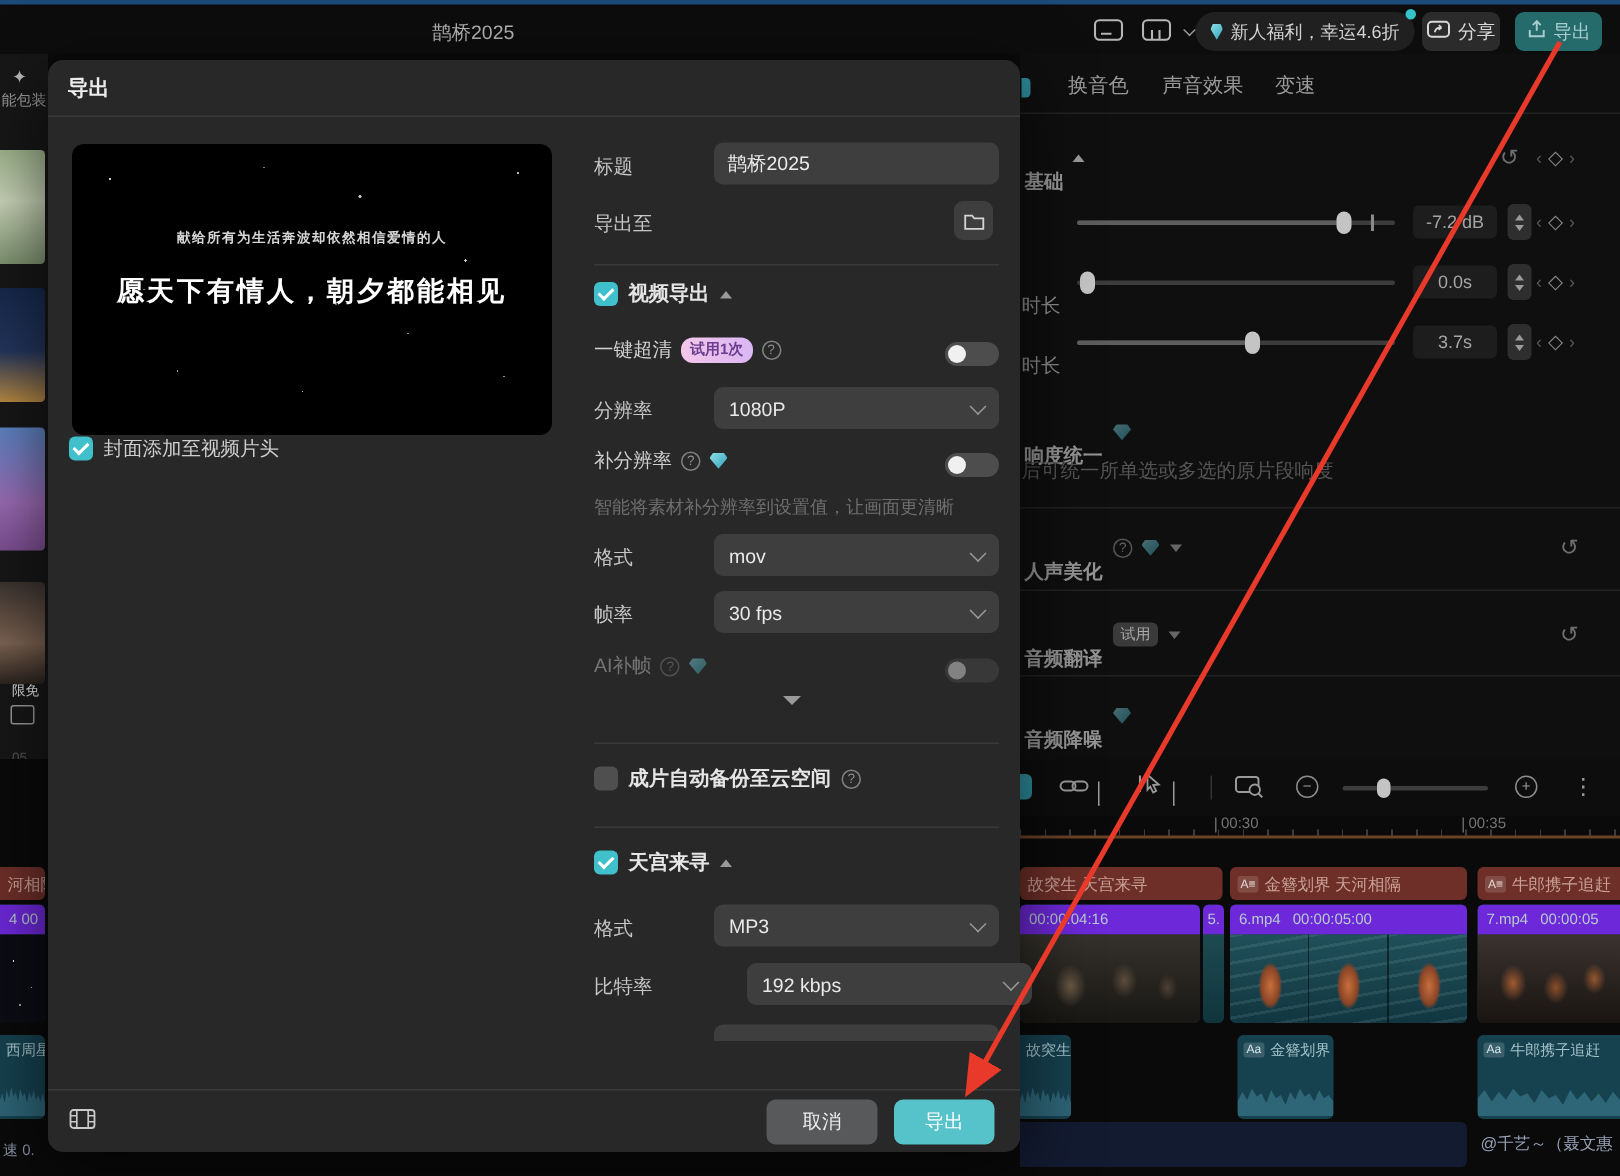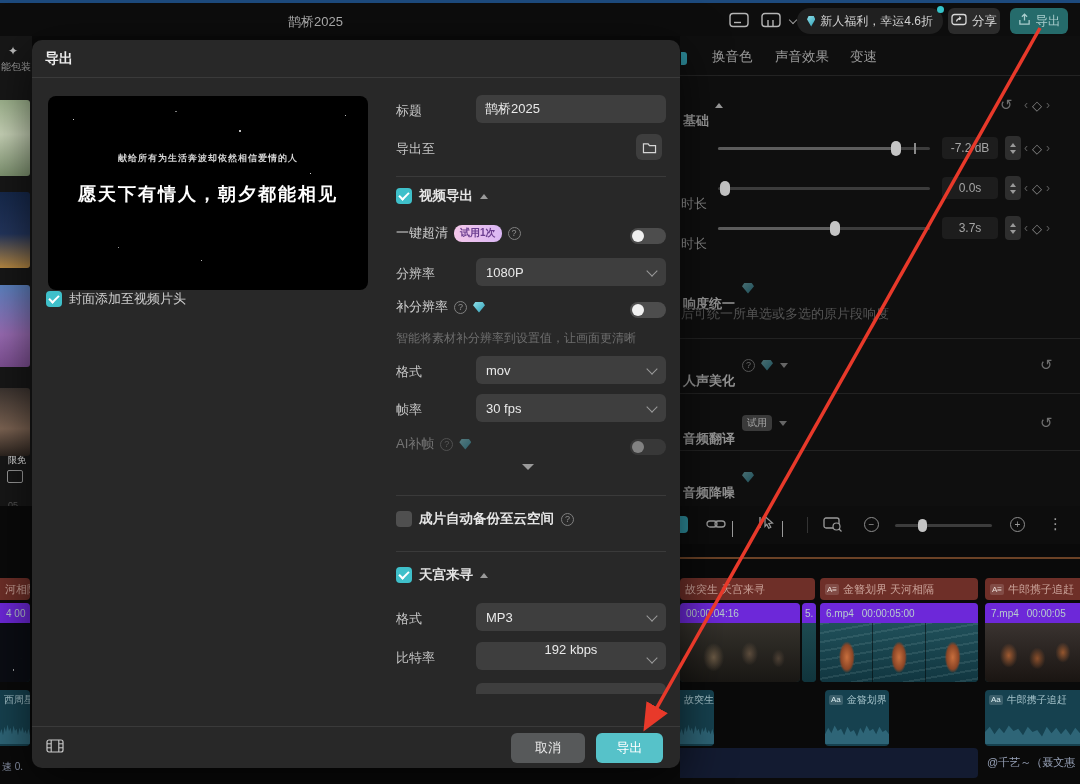--- a/index.html
+++ b/index.html
@@ -333,20 +333,30 @@
         </svg>
     </span>
     <span class="ticon zoomc" style="left:184px;top:11px;">−</span>
     <div class="slider abs" style="left:215px;top:18px;width:97px;">
       <div class="knb" style="left:23px;top:-5px;width:9px;height:13px;"></div>
     </div>
     <span class="ticon zoomc" style="left:330px;top:11px;">+</span>
     <span class="ticon" style="left:368px;top:9px;font-size:15px;color:#9a9a9a;">⋮</span>
   </div>
 
+  <div class="ruler">
+    <div class="rlab" style="left:130px;">
+        <span class="tk"></span>
+        <span>00:30</span>
+      </div>
+    <div class="rlab" style="left:295px;">
+        <span class="tk"></span>
+        <span>00:35</span>
+      </div>
+  </div>
   <div class="sel-line"></div>
 
   <div class="clip-text" style="left:680px;width:135px;">
     <span>故突生 天宫来寻</span>
   </div>
   <div class="clip-text" style="left:820px;width:158px;">
     <span class="tchip">A≡</span>
     <span>金簪划界 天河相隔</span>
   </div>
   <div class="clip-text" style="left:985px;width:95px;border-radius:4px 0 0 4px;">
@@ -503,21 +513,21 @@
       <span class="caret-up"></span>
     </div>
 
     <div class="flabel" style="left:364px;top:570px;">格式</div>
     <div class="dd" style="left:444px;top:563px;">
       <span>MP3</span>
       <span class="chev"></span>
     </div>
 
     <div class="flabel" style="left:364px;top:609px;">比特率</div>
-    <div class="dd" style="left:444px;top:602px;flex-direction:column;">
+    <div class="dd" style="left:466px;top:602px;">
       <span>192 kbps</span>
       <span class="chev"></span>
     </div>
 
     <div class="partial-dd"></div>
 
     <div class="m-foot">
       <span style="margin-right:7px;">
         <svg width="18" height="14" viewBox="0 0 18 14">
             <rect x="1" y="1" width="16" height="12" rx="2" fill="none" stroke="#c9c9c9" stroke-width="1.2"></rect>

